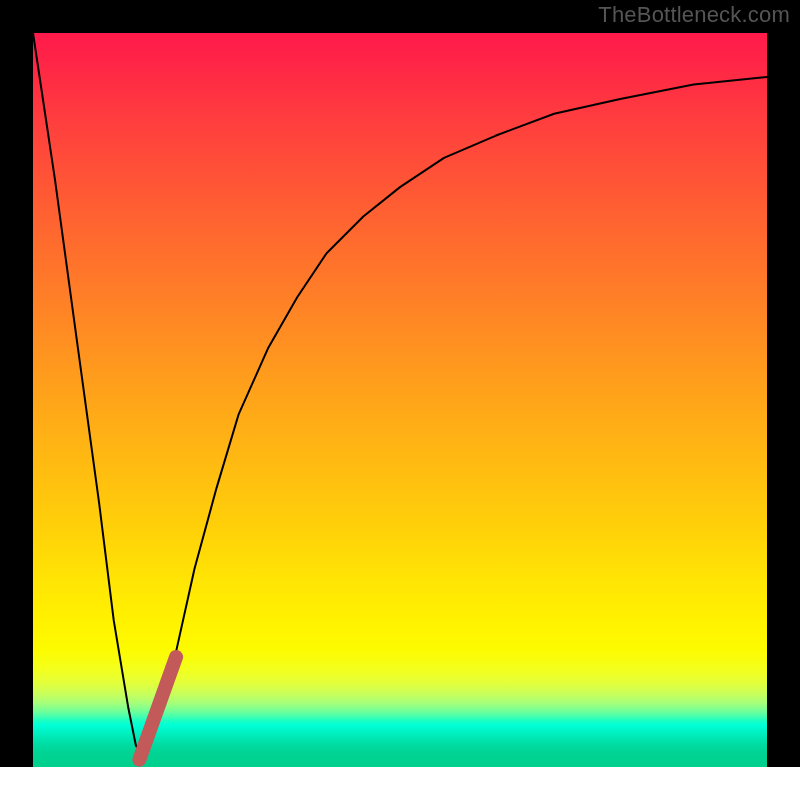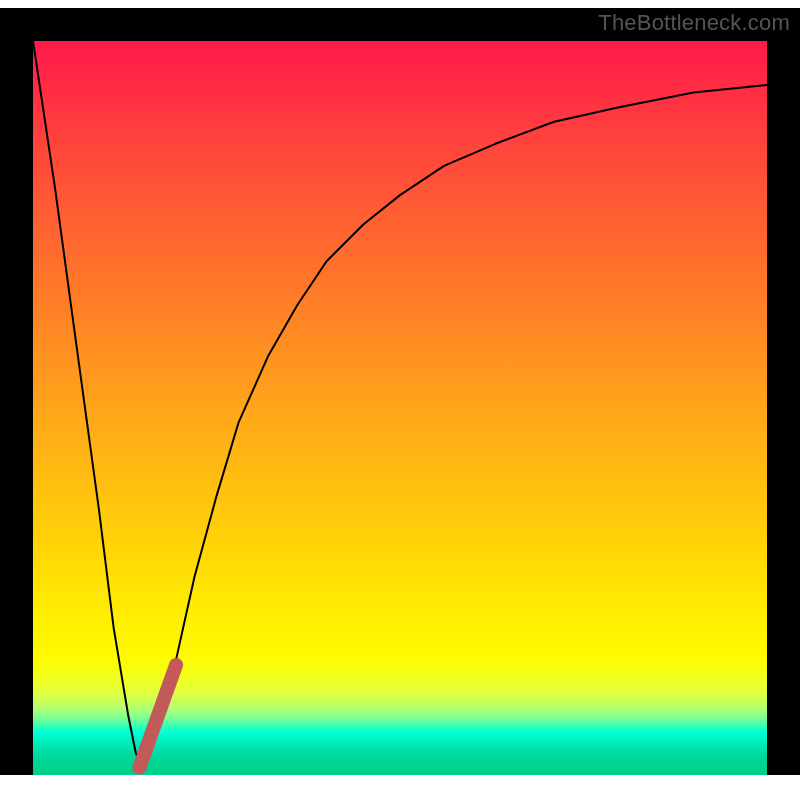--- a/index.html
+++ b/index.html
@@ -6,21 +6,21 @@
     margin: 0;
     padding: 0;
     background: #fff;
     width: 800px;
     height: 800px;
     overflow: hidden;
     position: relative;
   }
   .outer {
     position: absolute;
-    top: 8px;
+    top: 0;
     left: 0;
     width: 800px;
     height: 767px;
     background: #000;
   }
   .watermark {
     position: absolute;
     top: 2px;
     right: 10px;
     font-family: Arial, Helvetica, sans-serif;

